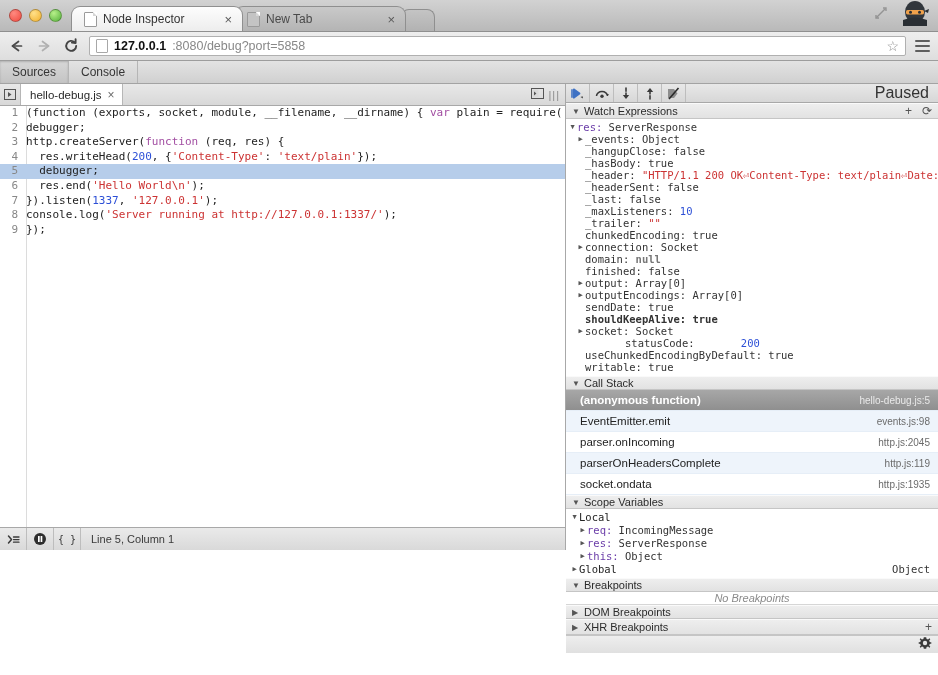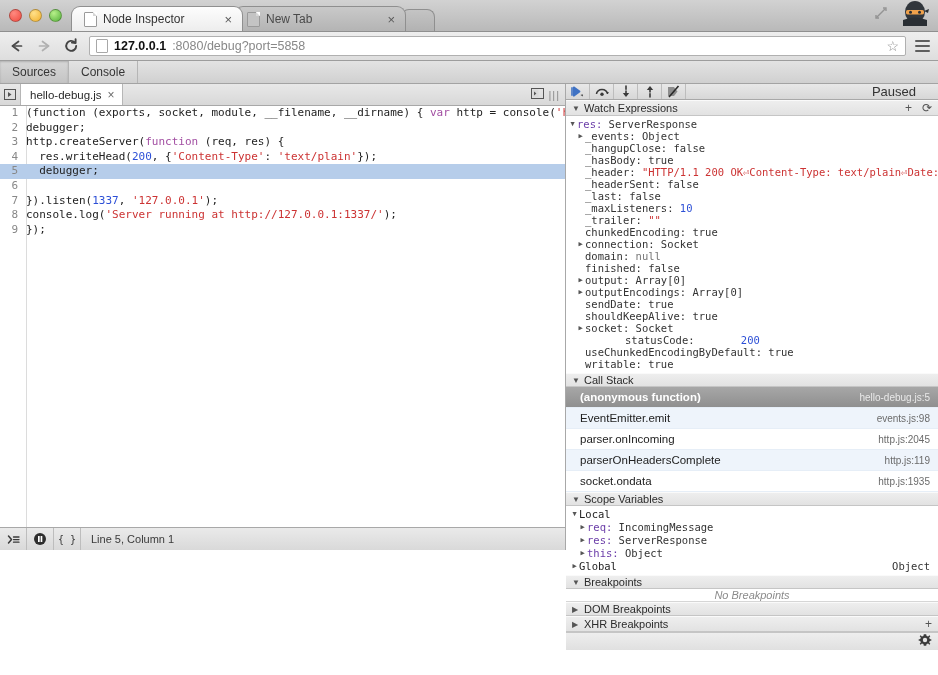--- a/index.html
+++ b/index.html
@@ -131,22 +131,22 @@
 
   
   .dbg-pane{flex:1;display:flex;flex-direction:column;min-width:0;background:#fff;}
   .dbg-toolbar{
     height:22px;background:linear-gradient(#e8e8e8,#d7d7d7);
     border-bottom:1px solid #a8a8a8;display:flex;align-items:stretch;
     box-sizing:border-box;
   }
   .dbg-btn{width:23px;display:flex;align-items:center;justify-content:center;
     border-right:1px solid #bdbdbd;}
-  .paused{margin-left:auto;display:flex;align-items:center;padding-right:22px;
-    font-size:13px;color:#333;}
+  .paused{margin-left:auto;display:flex;align-items:center;padding-right:9px;
+    font-size:16px;color:#333;}
 
   .section-head{
     height:17px;background:linear-gradient(#eeeeee,#e2e2e2);
     border-bottom:1px solid #c5c5c5;border-top:1px solid #fafafa;
     display:flex;align-items:center;gap:4px;padding:0 6px;
     font-size:11px;color:#2b2b2b;box-sizing:border-box;
   }
   .tri{font-size:8px;color:#555;width:8px;display:inline-block;}
   .section-head .hdr-actions{margin-left:auto;display:flex;align-items:center;gap:10px;color:#555;font-size:12px;}
 
@@ -154,21 +154,21 @@
     font-family:"DejaVu Sans Mono","Liberation Mono",monospace;
     font-size:10.5px;line-height:12px;padding:2px 0 3px 0;
   }
   .objrow{display:flex;align-items:center;height:12px;padding-left:4px;white-space:pre;}
   .objrow .arrow{width:9px;flex:none;font-size:7px;color:#555;text-align:center;}
   .pname{color:#6a3ca8;}
   .pname.plain{color:#333;}
   .pval{color:#333;}
   .pval.n{color:#2c4fd6;}
   .pval.s{color:#c33;}
-  .pval.null{color:#777;}
+  .pval.null{color:#777;font-weight:bold;}
 
   .stackrow{
     height:21px;display:flex;align-items:center;padding:0 8px 0 14px;
     font-size:11.5px;color:#222;border-bottom:1px solid #e6eef7;box-sizing:border-box;
     background:#eef4fb;
   }
   .stackrow.alt{background:#fff;gap:7px;}
   .stackrow.sel{background:linear-gradient(#a7a7a7,#8f8f8f);color:#fff;font-weight:bold;}
   .stackrow .loc{margin-left:auto;font-size:10px;color:#6b6b6b;font-weight:normal;}
   .stackrow.sel .loc{color:#e9e9e9;}
@@ -292,26 +292,26 @@
                 <path d="M3 3.6 L5.4 5.5 L3 7.4 Z" fill="#555"></path>
               </svg>
           </span>
           <span class="grip">|||</span>
         </div>
       </div>
 
       <div class="editor">
         <div class="leftrule"></div>
         <div class="codewrap" id="code">
-            <div class="code-row"><span class="gutter">1</span><span class="codetext"><span>(function (exports, socket, module, __filename, __dirname) { </span><span class="kw">var</span><span> http = console(</span><span class="str">'http'</span></span></div>
+            <div class="code-row"><span class="gutter">1</span><span class="codetext"><span>(function (exports, socket, module, __filename, __dirname) { </span><span class="kw">var</span><span> plain = require(</span><span class="str">'http'</span></span></div>
             <div class="code-row"><span class="gutter">2</span><span class="codetext"><span>debugger;</span></span></div>
             <div class="code-row"><span class="gutter">3</span><span class="codetext"><span>http.createServer(</span><span class="kw">function</span><span> (req, res) {</span></span></div>
             <div class="code-row"><span class="gutter">4</span><span class="codetext"><span>  res.writeHead(</span><span class="num">200</span><span>, {</span><span class="str">'Content-Type'</span><span>: </span><span class="str">'text/plain'</span><span>});</span></span></div>
             <div class="code-row hl"><span class="gutter">5</span><span class="codetext"><span>  debugger;</span></span></div>
-            <div class="code-row"><span class="gutter">6</span></div>
+            <div class="code-row"><span class="gutter">6</span><span class="codetext"><span>  res.end(</span><span class="str">'Hello World\n'</span><span>);</span></span></div>
             <div class="code-row"><span class="gutter">7</span><span class="codetext"><span>}).listen(</span><span class="num">1337</span><span>, </span><span class="str">'127.0.0.1'</span><span>);</span></span></div>
             <div class="code-row"><span class="gutter">8</span><span class="codetext"><span>console.log(</span><span class="str">'Server running at http://127.0.0.1:1337/'</span><span>);</span></span></div>
             <div class="code-row"><span class="gutter">9</span><span class="codetext"><span>});</span></span></div>
           </div>
       </div>
 
       <div class="statusbar">
         <span class="sb-btn">
           <svg width="13" height="11" viewBox="0 0 13 11">
               <path d="M1.5 2 L4.5 5.5 L1.5 9" fill="none" stroke="#3a3a3a" stroke-width="1.5" stroke-linecap="round" stroke-linejoin="round"></path>
@@ -389,21 +389,21 @@
           <div class="objrow" style="padding-left: 10px;"><span class="arrow"></span><span class="pname plain">_last: </span><span class="pval">false</span></div>
           <div class="objrow" style="padding-left: 10px;"><span class="arrow"></span><span class="pname plain">_maxListeners: </span><span class="pval n">10</span></div>
           <div class="objrow" style="padding-left: 10px;"><span class="arrow"></span><span class="pname plain">_trailer: </span><span class="pval s">""</span></div>
           <div class="objrow" style="padding-left: 10px;"><span class="arrow"></span><span class="pname plain">chunkedEncoding: </span><span class="pval">true</span></div>
           <div class="objrow" style="padding-left: 10px;"><span class="arrow">▶</span><span class="pname plain">connection: </span><span class="pval">Socket</span></div>
           <div class="objrow" style="padding-left: 10px;"><span class="arrow"></span><span class="pname plain">domain: </span><span class="pval null">null</span></div>
           <div class="objrow" style="padding-left: 10px;"><span class="arrow"></span><span class="pname plain">finished: </span><span class="pval">false</span></div>
           <div class="objrow" style="padding-left: 10px;"><span class="arrow">▶</span><span class="pname plain">output: </span><span class="pval">Array[0]</span></div>
           <div class="objrow" style="padding-left: 10px;"><span class="arrow">▶</span><span class="pname plain">outputEncodings: </span><span class="pval">Array[0]</span></div>
           <div class="objrow" style="padding-left: 10px;"><span class="arrow"></span><span class="pname plain">sendDate: </span><span class="pval">true</span></div>
-          <div class="objrow" style="padding-left: 10px;"><span class="arrow"></span><span class="pname plain">shouldKeepAlive: </span><span class="pval">true</span></div>
+          <div class="objrow" style="padding-left: 10px; font-weight: bold;"><span class="arrow"></span><span class="pname plain">shouldKeepAlive: </span><span class="pval">true</span></div>
           <div class="objrow" style="padding-left: 10px;"><span class="arrow">▶</span><span class="pname plain">socket: </span><span class="pval">Socket</span></div>
           <div class="objrow" style="padding-left: 10px; gap: 40px;"><span class="arrow"></span><span class="pname plain">statusCode: </span><span class="pval n">200</span></div>
           <div class="objrow" style="padding-left: 10px;"><span class="arrow"></span><span class="pname plain">useChunkedEncodingByDefault: </span><span class="pval">true</span></div>
           <div class="objrow" style="padding-left: 10px;"><span class="arrow"></span><span class="pname plain">writable: </span><span class="pval">true</span></div>
         </div>
 
       <div class="section-head">
         <span class="tri">▼</span>
         <span>Call Stack</span>
       </div>

